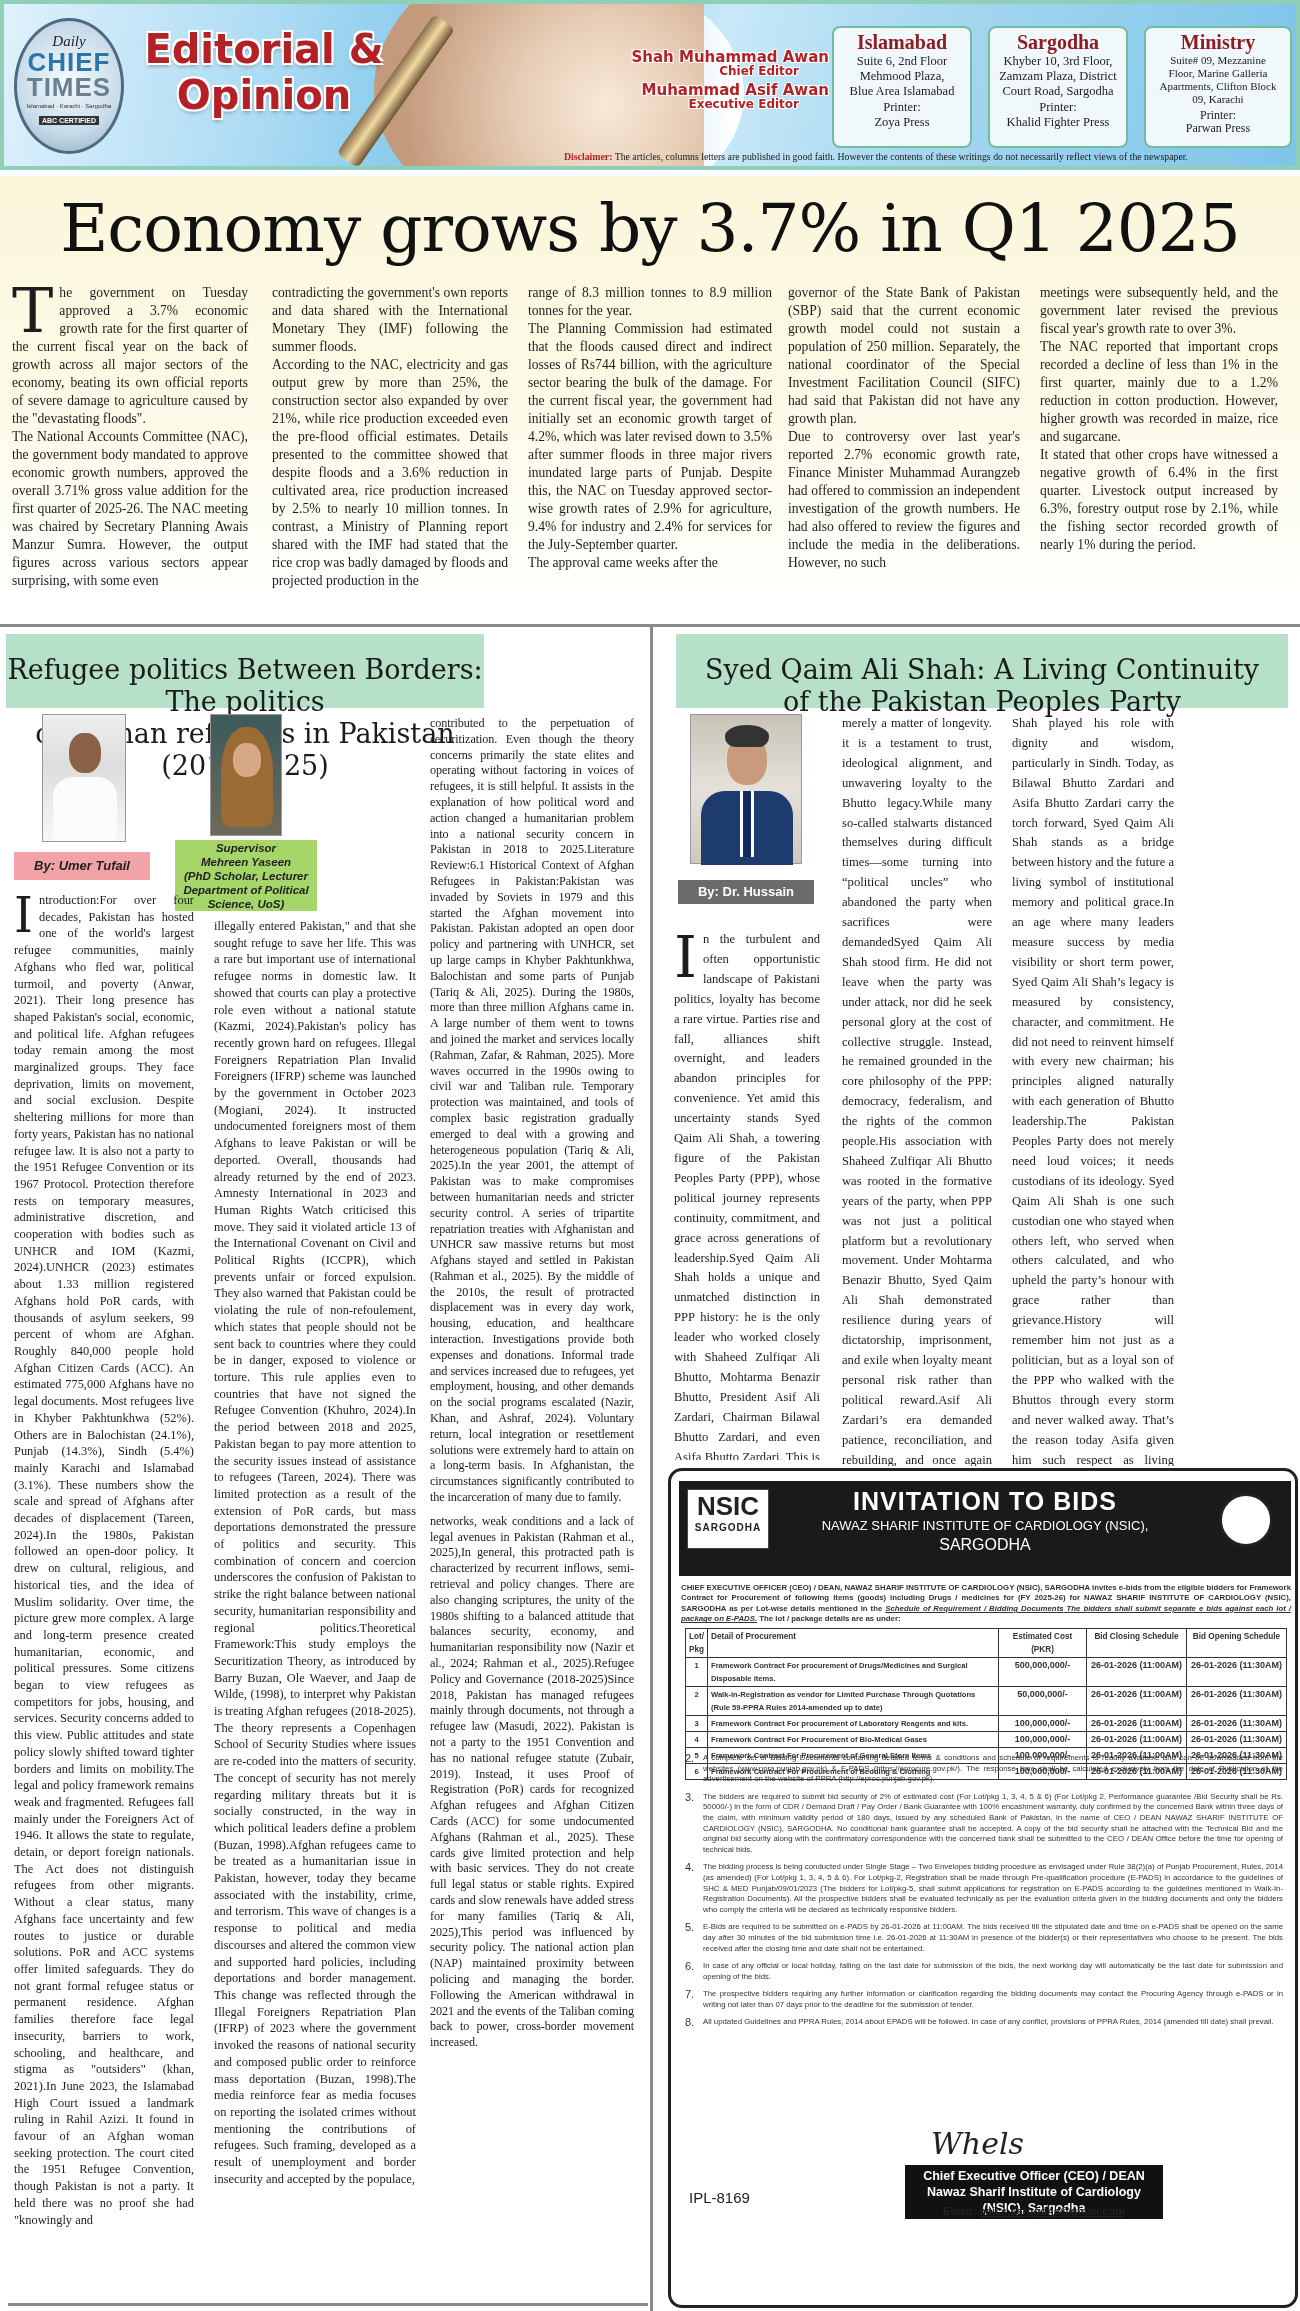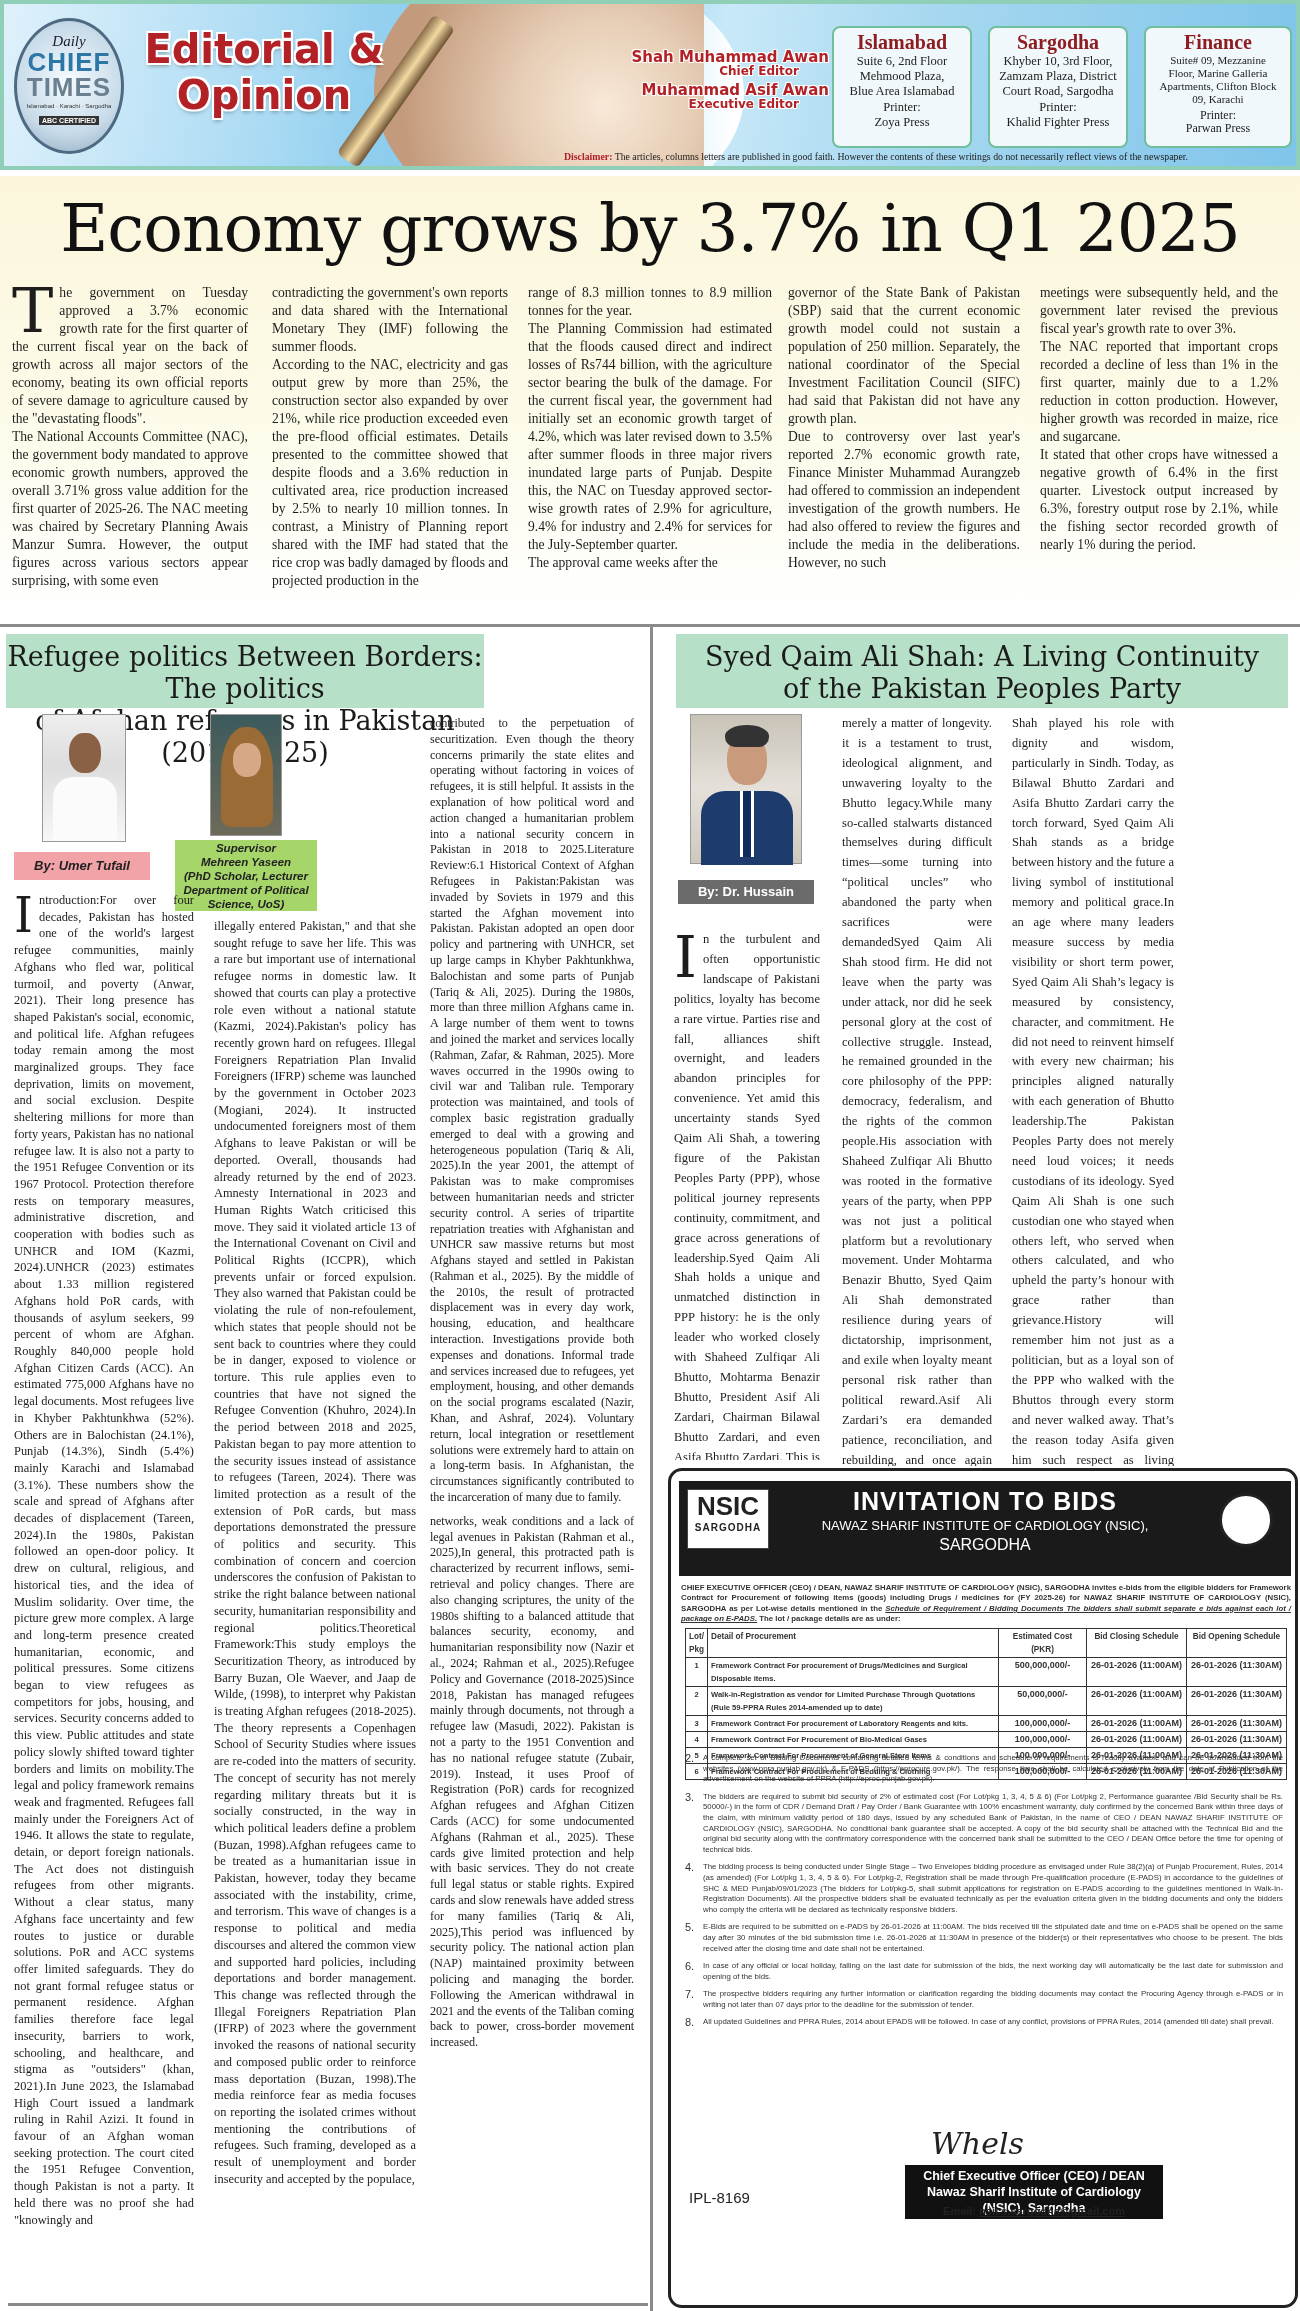--- a/index.html
+++ b/index.html
@@ -26,21 +26,21 @@
 .disclaimer b{color:#b22126}
 
 .lead{position:absolute;left:0;top:176px;width:1300px;height:430px;background:linear-gradient(180deg,#fbf6db 0%,#fdfbea 60%,#fff 100%)}
 .lead h1{position:absolute;left:0;top:14px;width:1300px;text-align:center;font-family:"DejaVu Serif",serif;font-weight:normal;font-size:66px;letter-spacing:-1px;color:#111}
 .lcol{position:absolute;top:108px;font-size:13.6px;line-height:18px;text-align:justify;color:#1d1d1d}
 .lcol p{margin:0}
 .dropcap{float:left;font-size:62px;line-height:50px;margin:2px 6px 0 0;font-family:"DejaVu Serif",serif}
 
 .hr{position:absolute;background:#8a8a8a}
 
-.ahead{position:absolute;background:#b7e0c9;text-align:center;font-family:"DejaVu Serif",serif;font-size:27px;line-height:32px;color:#1b1b1b;padding-top:7px}
+.ahead{position:absolute;background:#b7e0c9;text-align:center;font-family:"DejaVu Serif",serif;font-size:27px;line-height:32px;color:#1b1b1b;padding-top:20px}
 .photo{position:absolute;border:1px solid #999}
 .byline{position:absolute;text-align:center;font-family:"Liberation Sans",sans-serif;font-weight:bold;font-style:italic}
 .acol{position:absolute;font-size:12.4px;line-height:16.7px;text-align:justify;color:#1d1d1d}
 .acol.sans{font-size:12.2px;line-height:15.8px}
 .acol p{margin:0}
 .acol .gap{height:8px}
 
 .ad{position:absolute;left:668px;top:1468px;width:630px;height:840px;border:3px solid #222;border-radius:14px;background:#fff;font-family:"Liberation Sans",sans-serif;color:#222;overflow:hidden}
 .ad .band{position:absolute;left:8px;top:10px;width:612px;height:95px;background:#1a1a1a;color:#fff;text-align:center}
 .ad .nsic{position:absolute;left:8px;top:8px;width:82px;height:60px;background:#fff;color:#222;border:1px solid #444;text-align:center}
@@ -104,21 +104,21 @@
   </div>
   <div class="office" style="left:984px;width:140px">
     <div class="city">Sargodha</div>
     <div>Khyber 10, 3rd Floor,</div>
     <div>Zamzam Plaza, District</div>
     <div>Court Road, Sargodha</div>
     <div class="pl">Printer:</div>
     <div>Khalid Fighter Press</div>
   </div>
   <div class="office" style="left:1140px;width:148px;font-size:11px;line-height:13px">
-    <div class="city">Finance</div>
+    <div class="city">Ministry</div>
     <div>Suite# 09, Mezzanine</div>
     <div>Floor, Marine Galleria</div>
     <div>Apartments, Clifton Block</div>
     <div>09, Karachi</div>
     <div class="pl" style="margin-top:3px;font-size:12px">Printer:</div>
     <div style="font-size:12px">Parwan Press</div>
   </div>
 
   <div class="disclaimer"><b>Disclaimer:</b><span> The articles, columns letters are published in good faith. However the  contents of these writings do not necessarily reflect views of the newspaper.</span></div>
 </header>

